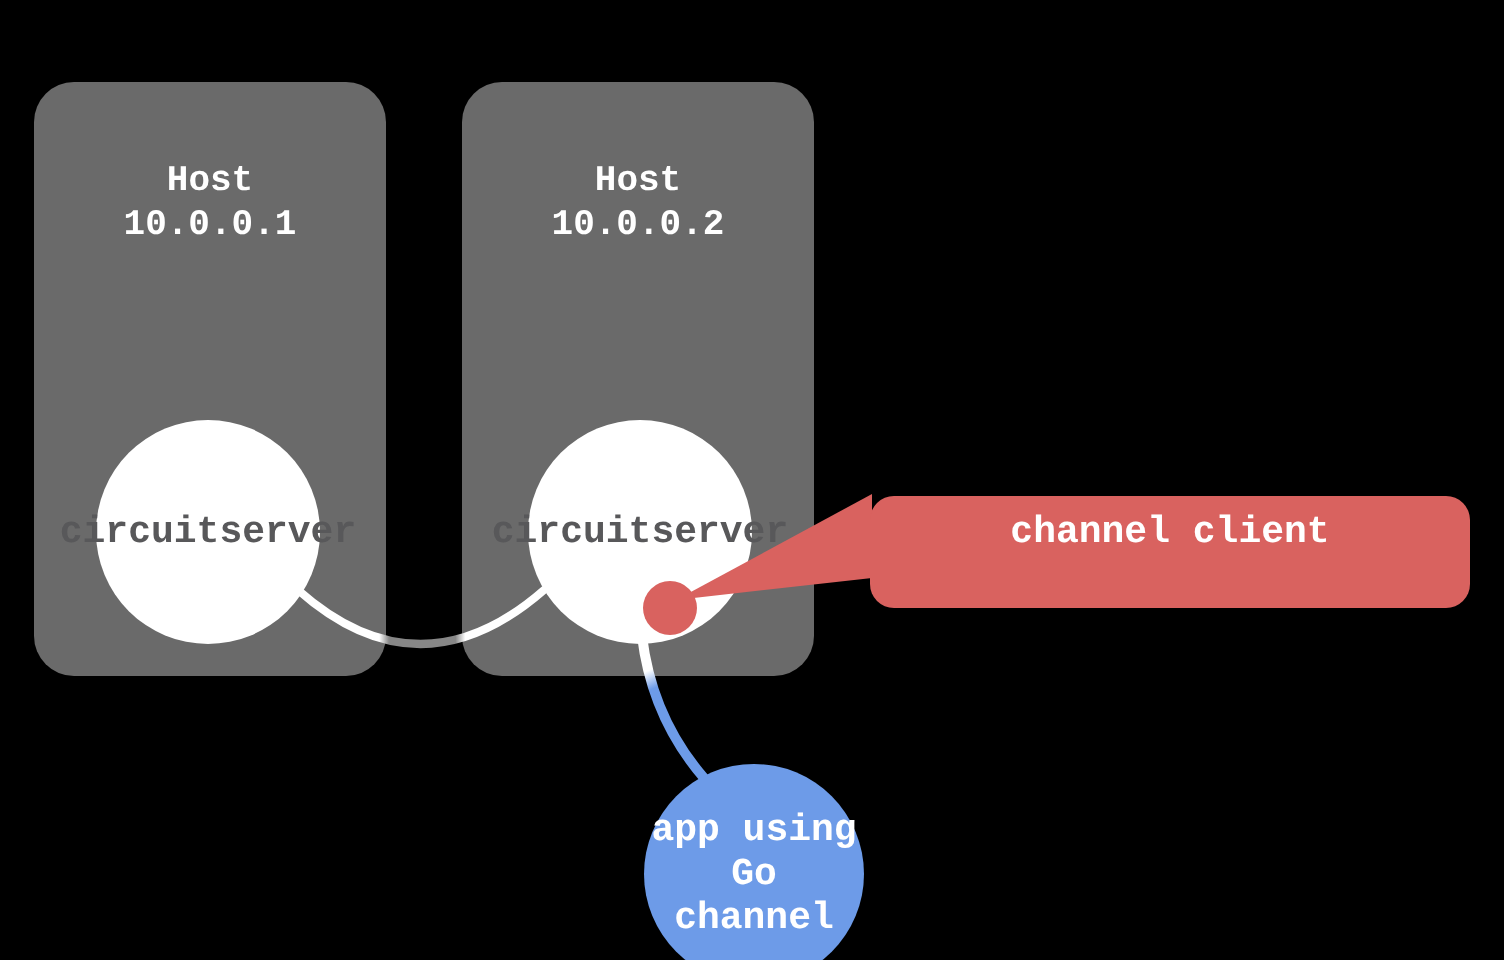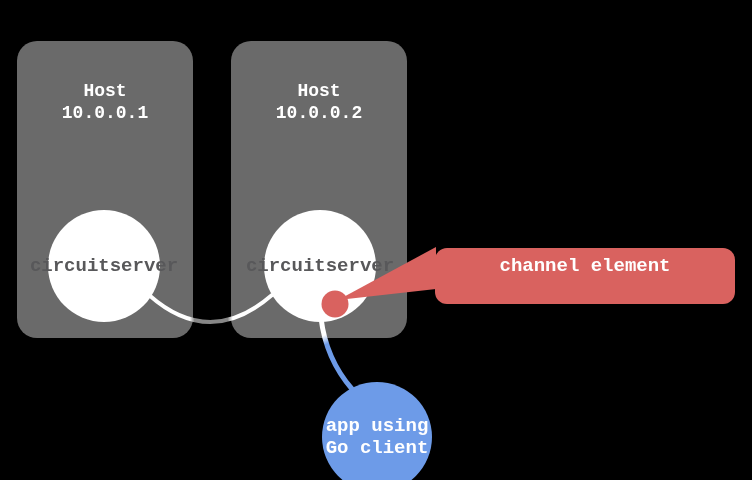--- a/index.html
+++ b/index.html
@@ -98,21 +98,21 @@
     <span>circuit</span>
     <span>server</span>
   </div>
 
   <svg class="layer" id="channel-layer" width="752" height="480">
     <polygon class="wedge" points="338,273 436,220 436,262"></polygon>
     <circle class="dot" cx="335" cy="277" r="13.5"></circle>
   </svg>
 
   <div class="callout">
-    <div class="callout-title">channel element</div>
+    <div class="callout-title">channel client</div>
   </div>
 
   <div class="client-circle">
     <span>app using</span>
-    <span>Go client</span>
+    <span>Go channel</span>
   </div>
 
 </div>
 
 </body></html>

